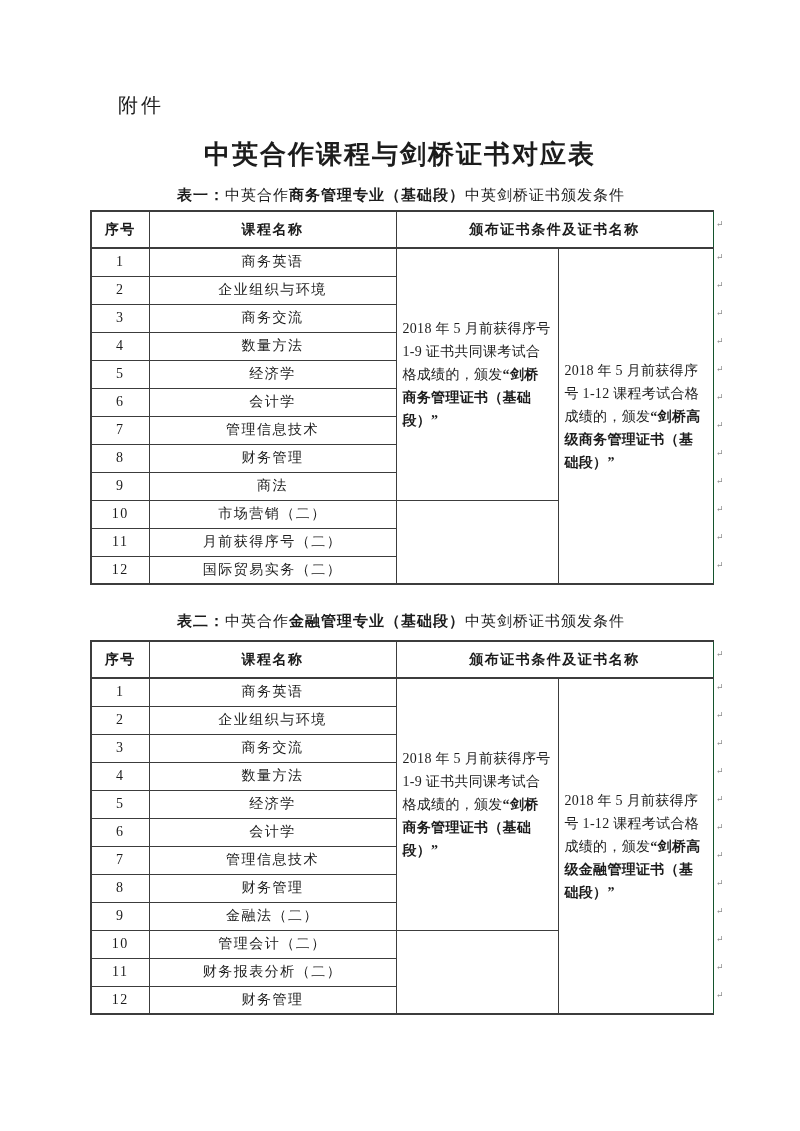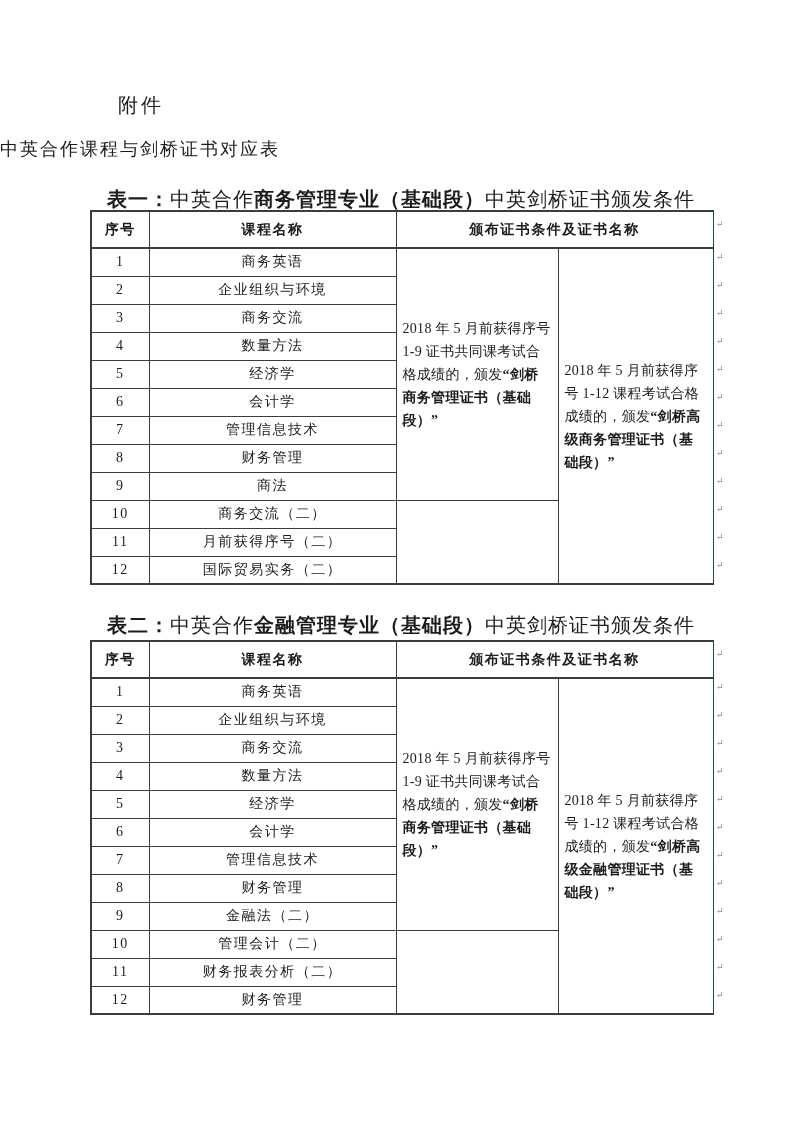--- a/index.html
+++ b/index.html
@@ -18,32 +18,33 @@
     left: 118px;
     top: 92px;
     font-size: 20px;
     letter-spacing: 3px;
   }
   .doc-title {
     position: absolute;
     left: 0;
     width: 100%;
     top: 137px;
-    font-size: 18px;
-    font-weight: normal;
+    text-align: center;
+    font-size: 26px;
+    font-weight: bold;
     letter-spacing: 2px;
   }
   .table-block { position: absolute; left: 90px; width: 650px; }
   #table-block-0 { top: 186px; }
   #table-block-1 { top: 612px; }
   .tbl-caption {
     width: 622px;
     height: 24px;
     text-align: center;
-    font-size: 20px;
+    font-size: 15px;
     letter-spacing: 1px;
     white-space: nowrap;
   }
   #table-block-1 .tbl-caption { height: 28px; }
   .b { font-weight: bold; }
   table.cert {
     border-collapse: collapse;
     table-layout: fixed;
     width: 622px;
     border-top: 2px solid #3c3c3c;
@@ -135,21 +136,21 @@
           <tr>
             <td>8</td>
             <td>财务管理</td>
           </tr>
           <tr>
             <td>9</td>
             <td>商法</td>
           </tr>
           <tr>
             <td>10</td>
-            <td>商务交流（二）</td>
+            <td>市场营销（二）</td>
             <td class="ghost" rowspan="3"></td>
           </tr>
           <tr>
             <td>11</td>
             <td>月前获得序号（二）</td>
           </tr>
           <tr>
             <td>12</td>
             <td>国际贸易实务（二）</td>
           </tr>

